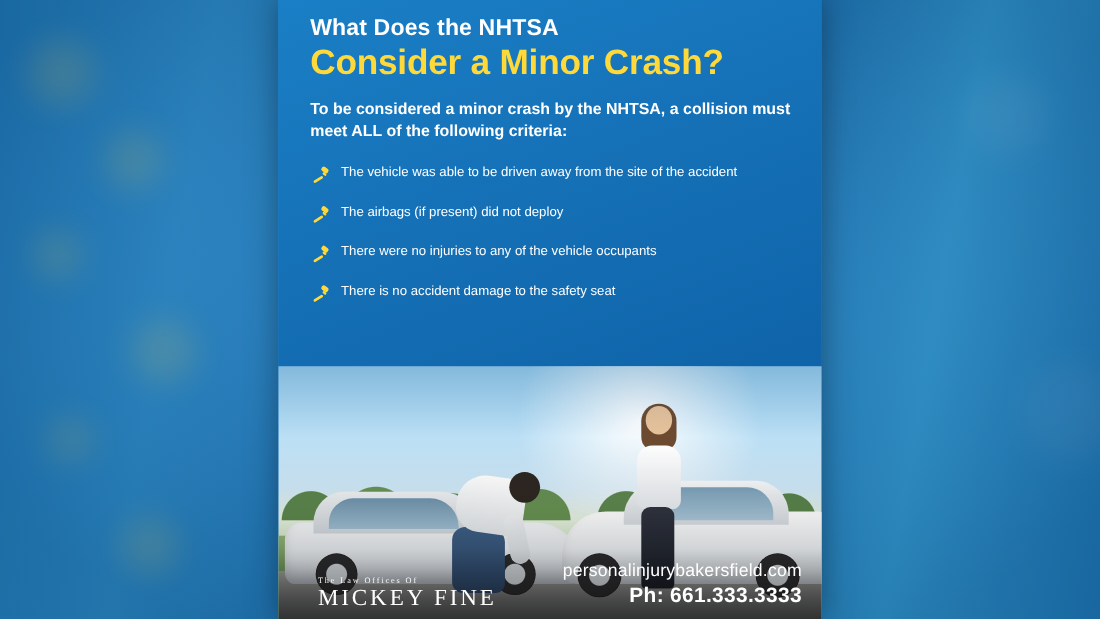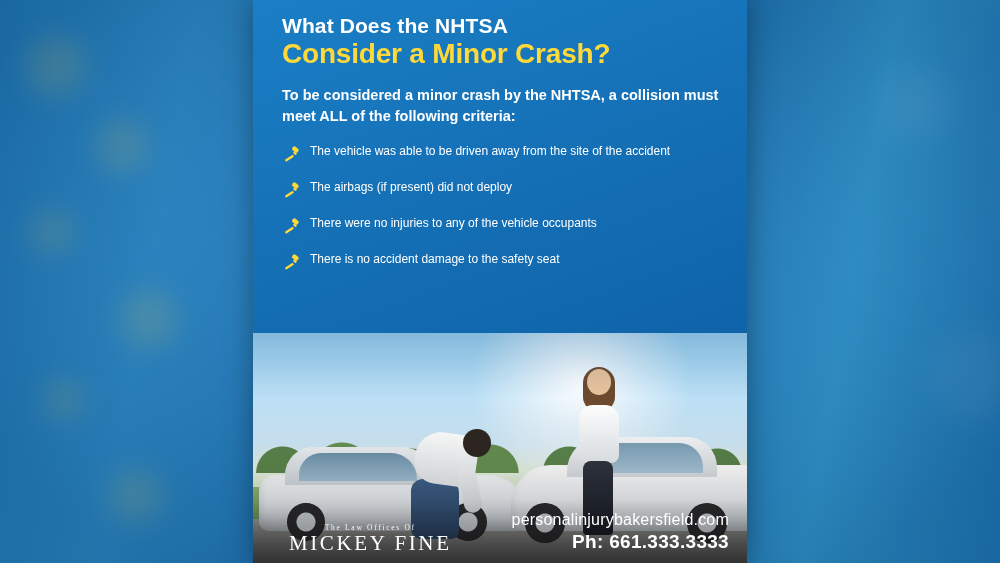--- a/index.html
+++ b/index.html
@@ -64,21 +64,21 @@
   }
   .head-line-1 {
     color: #ffffff;
     font-size: 21px;
     font-weight: bold;
     letter-spacing: .1px;
     line-height: 1.12;
   }
   .head-line-2 {
     color: #ffd93a;
-    font-size: 28px;
+    font-size: 32px;
     font-weight: bold;
     letter-spacing: -.2px;
     line-height: 1.1;
     margin-top: 1px;
   }
 
   .subhead {
     color: #ffffff;
     font-size: 14.5px;
     font-weight: bold;
@@ -329,21 +329,21 @@
     position: absolute;
     left: 0;
     bottom: 0;
     width: 494px;
     height: 58px;
   }
   .brand {
     position: absolute;
     left: 36px;
     bottom: 9px;
-    text-align: center;
+    text-align: left;
     color: #ffffff;
   }
   .brand-pre {
     font-size: 7.5px;
     letter-spacing: 1.7px;
     font-family: "Liberation Serif", serif;
     opacity: .95;
   }
   .brand-name {
     font-size: 21px;

